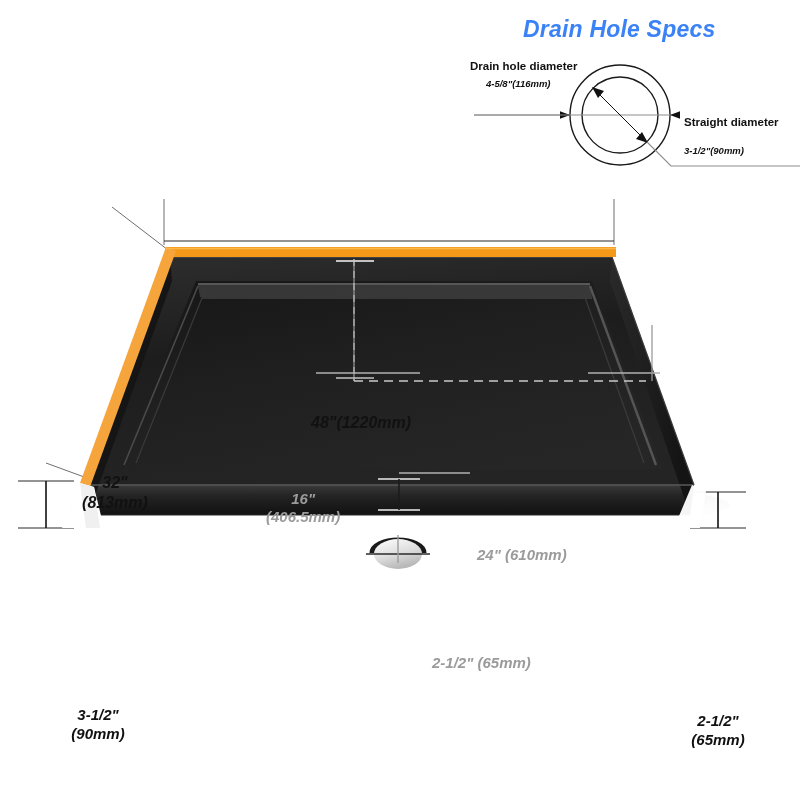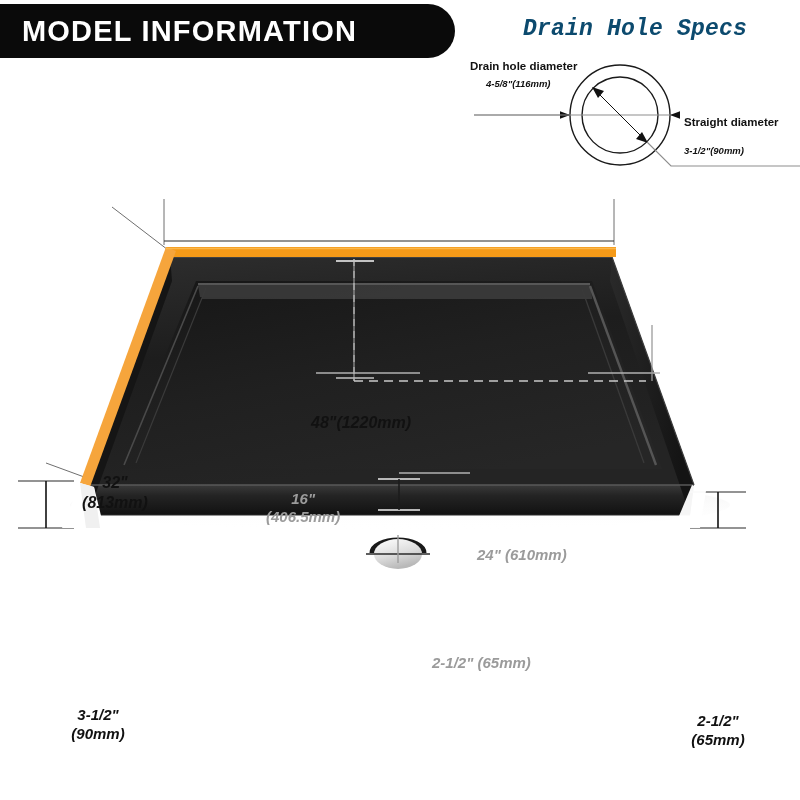--- a/index.html
+++ b/index.html
@@ -28,22 +28,22 @@
     padding-left:22px;
     font-family:"Liberation Sans", sans-serif;
     white-space:nowrap;
   }
 
   
   #drain-specs{position:absolute;left:468px;top:8px;width:332px;height:175px;}
   #drain-specs-title{
     position:absolute;left:55px;top:8px;
     font-size:23px;font-weight:bold;font-style:italic;
-    color:#0c4a6e;letter-spacing:0.2px;white-space:nowrap;
-    font-family:Liberation Mono, monospace;
+    color:#3b82f6;letter-spacing:0.2px;white-space:nowrap;
+    font-family:Liberation Sans, sans-serif;
   }
   .spec-label{
     position:absolute;font-size:11.5px;font-weight:bold;color:#111;
     white-space:nowrap;font-family:"Liberation Sans", sans-serif;text-align:right;
   }
   .spec-value{
     position:absolute;font-size:9.5px;font-weight:bold;font-style:italic;color:#111;
     white-space:nowrap;font-family:"Liberation Sans", sans-serif;
   }
   #drain-hole-label{left:2px;top:52px;}
@@ -74,23 +74,20 @@
   #dim-25-right{left:672px;top:527px;width:92px;text-align:center;color:#111;}
 
   
   #footer-note{position:absolute;left:0;top:648px;width:800px;height:140px;}
 </style>
 </head>
 <body>
 
 <div class="stage">
 
-  <div id="header-banner">
-    <span id="header-title">MODEL INFORMATION</span>
-  </div>
 
   <div id="drain-specs">
     <div id="drain-specs-title">Drain Hole Specs</div>
 
     <svg width="332" height="175" viewBox="0 0 332 175" style="position:absolute;left:0;top:0;">
 
       <circle cx="152" cy="107" r="50" fill="none" stroke="#1a1a1a" stroke-width="1.4"></circle>
 
       <circle cx="152" cy="107" r="38" fill="none" stroke="#1a1a1a" stroke-width="1.4"></circle>
 

